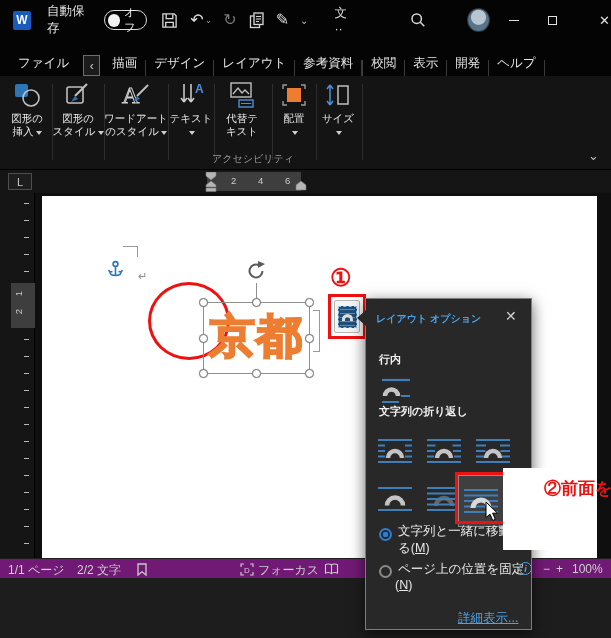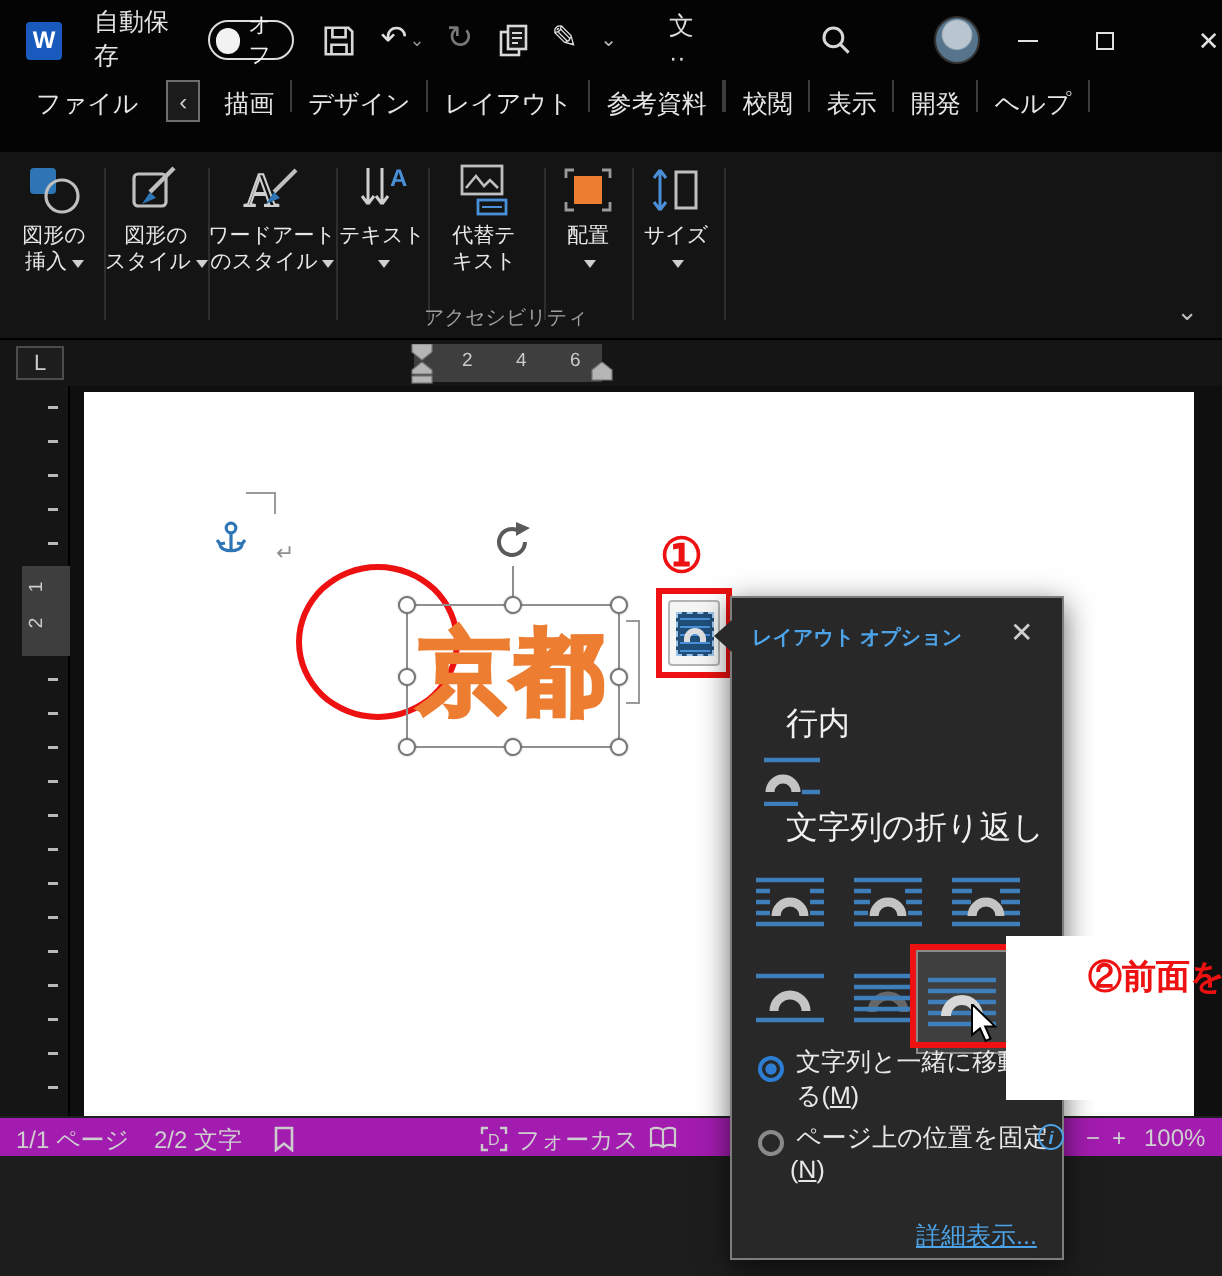--- a/index.html
+++ b/index.html
@@ -19,21 +19,21 @@
   .tb-ic { display:flex; align-items:center; justify-content:center; color:#dedede; }
   .glyph { font-size:16px; line-height:1; }
   .caret-mini { font-size:9px; color:#9a9a9a; margin-left:1px; }
   .doc-title { font-size:12.5px; color:#dcdcdc; }
   .avatar { width:24px; height:24px; border-radius:50%; background:radial-gradient(circle at 50% 38%, #b9c6cf 0 7px, #56748c 8px 100%); border:1px solid #333; }
   .win-btn { width:14px; display:flex; justify-content:center; color:#e0e0e0; font-size:13px; }
   .max-box { width:9px; height:9px; border:1.2px solid #e0e0e0; display:inline-block; }
   .min-line { width:10px; height:0; border-top:1.4px solid #e0e0e0; display:inline-block; }
 
   
-  .tabbar { left:0; top:40px; width:611px; height:36px; background:#040404; display:flex; align-items:flex-start; color:#e6e6e6; font-size:12.5px; z-index:3; }
+  .tabbar { left:0; top:40px; width:611px; height:36px; background:#040404; display:flex; align-items:flex-end; color:#e6e6e6; font-size:12.5px; z-index:3; }
   .tab { padding:4px 8px; white-space:nowrap; }
   .tab-file { margin-left:8px; padding:4px 10px; }
   .scrollbox { width:17px; height:21px; border:1px solid #6d6d6d; background:#1b1b1b; color:#cfcfcf; display:flex; align-items:center; justify-content:center; font-size:12px; margin:0 4px; }
   .vsep { width:1px; height:16px; background:#3c3c3c; }
 
   
   .ribbon { left:0; top:76px; width:611px; height:94px; background:#141414; border-bottom:1px solid #000; z-index:3; }
   .rgroup { position:absolute; top:5px; display:flex; flex-direction:column; align-items:center; color:#e8e8e8; }
   .rlabel { font-size:10.5px; line-height:13px; text-align:center; white-space:nowrap; margin-top:3px; }
   .caret-tri { width:0; height:0; border-left:3.5px solid transparent; border-right:3.5px solid transparent; border-top:4px solid #cfcfcf; display:inline-block; margin-left:2px; }
@@ -68,21 +68,21 @@
   .lo-icon .ln { position:absolute; left:1px; right:1px; height:1.6px; background:#4a90d9; }
   .lo-arch { position:absolute; left:3px; top:7px; width:11px; height:7px; border:3px solid #dfdfdf; border-bottom:none; border-radius:10px 10px 0 0; }
   .redbox1 { position:absolute; left:286px; top:98px; width:38px; height:45px; border:3px solid #ee1111; }
   .step1 { position:absolute; left:288px; top:68px; color:#ee1111; font-size:24px; font-weight:bold; }
 
   
   .panel { left:365px; top:298px; width:167px; height:332px; background:#282828; border:1px solid #7d7d7d; z-index:10; color:#e8e8e8; box-shadow:0 4px 14px rgba(0,0,0,.6); }
   .notch { position:absolute; left:-9px; top:11px; width:0; height:0; border-top:8px solid transparent; border-bottom:8px solid transparent; border-right:9px solid #282828; }
   .panel-title { position:absolute; left:10px; top:13px; color:#4da3e8; font-size:10px; font-weight:bold; white-space:nowrap; }
   .panel-close { position:absolute; left:139px; top:9px; color:#cfcfcf; font-size:14px; }
-  .sect-label { position:absolute; font-size:16px; font-weight:normal; color:#f0f0f0; white-space:nowrap;margin-left:14px; }
+  .sect-label { position:absolute; font-size:11px; font-weight:bold; color:#f0f0f0; white-space:nowrap; }
   .wrapbtn { position:absolute; width:38px; height:28px; }
   .front-hl { position:absolute; left:92px; top:176px; width:46px; height:52px; background:#3f3f3f; border:1px solid #8a8a8a; display:flex; align-items:center; justify-content:center; }
   .redbox2 { position:absolute; left:89px; top:173px; width:52px; height:52px; border:3px solid #ee1111; z-index:3; }
   .cursor { position:absolute; left:119px; top:203px; z-index:4; }
   .radio { position:absolute; width:13px; height:13px; border-radius:50%; }
   .radio.sel { border:2px solid #2d7dd2; background:radial-gradient(circle, #2d7dd2 0 2.6px, transparent 3px); }
   .radio.unsel { border:2px solid #8a8a8a; }
   .rlab { position:absolute; font-size:12.5px; color:#e8e8e8; white-space:nowrap; }
   .u { text-decoration:underline; }
   .info-ic { position:absolute; left:153px; top:263px; width:13px; height:13px; border:1.5px solid #4da3e8; border-radius:50%; color:#4da3e8; font-size:9px; font-style:italic; font-weight:bold; display:flex; align-items:center; justify-content:center; }
@@ -90,21 +90,21 @@
 
   
   .wico { display:block; }
 
   
   .white-backdrop { left:503px; top:468px; width:94px; height:82px; background:#ffffff; z-index:11; }
   .step2a { left:504px; top:477px; color:#ee1111; font-size:17px; font-weight:bold; z-index:12; white-space:nowrap;margin-left:40px; }
   .step2b { left:523px; top:515px; color:#ffffff; font-size:17px; font-weight:bold; z-index:12; white-space:nowrap; }
 
   
-  .statusbar { left:0; top:558px; width:611px; height:20px; background:#a21caf; border-top:1px solid #1f1f1f; color:#cfcfcf; font-size:12px; z-index:2; }
+  .statusbar { left:0; top:558px; width:611px; height:20px; background:#701a75; border-top:1px solid #1f1f1f; color:#cfcfcf; font-size:12px; z-index:2; }
   .sb { position:absolute; top:3px; white-space:nowrap; }
   .bottombar { left:0; top:578px; width:611px; height:60px; background:#1d1d1d; z-index:1; }
 </style>
 </head>
 <body>
 
 <div id="app">
 
   <header class="abs titlebar dots">
     <div class="word-logo">W</div>

